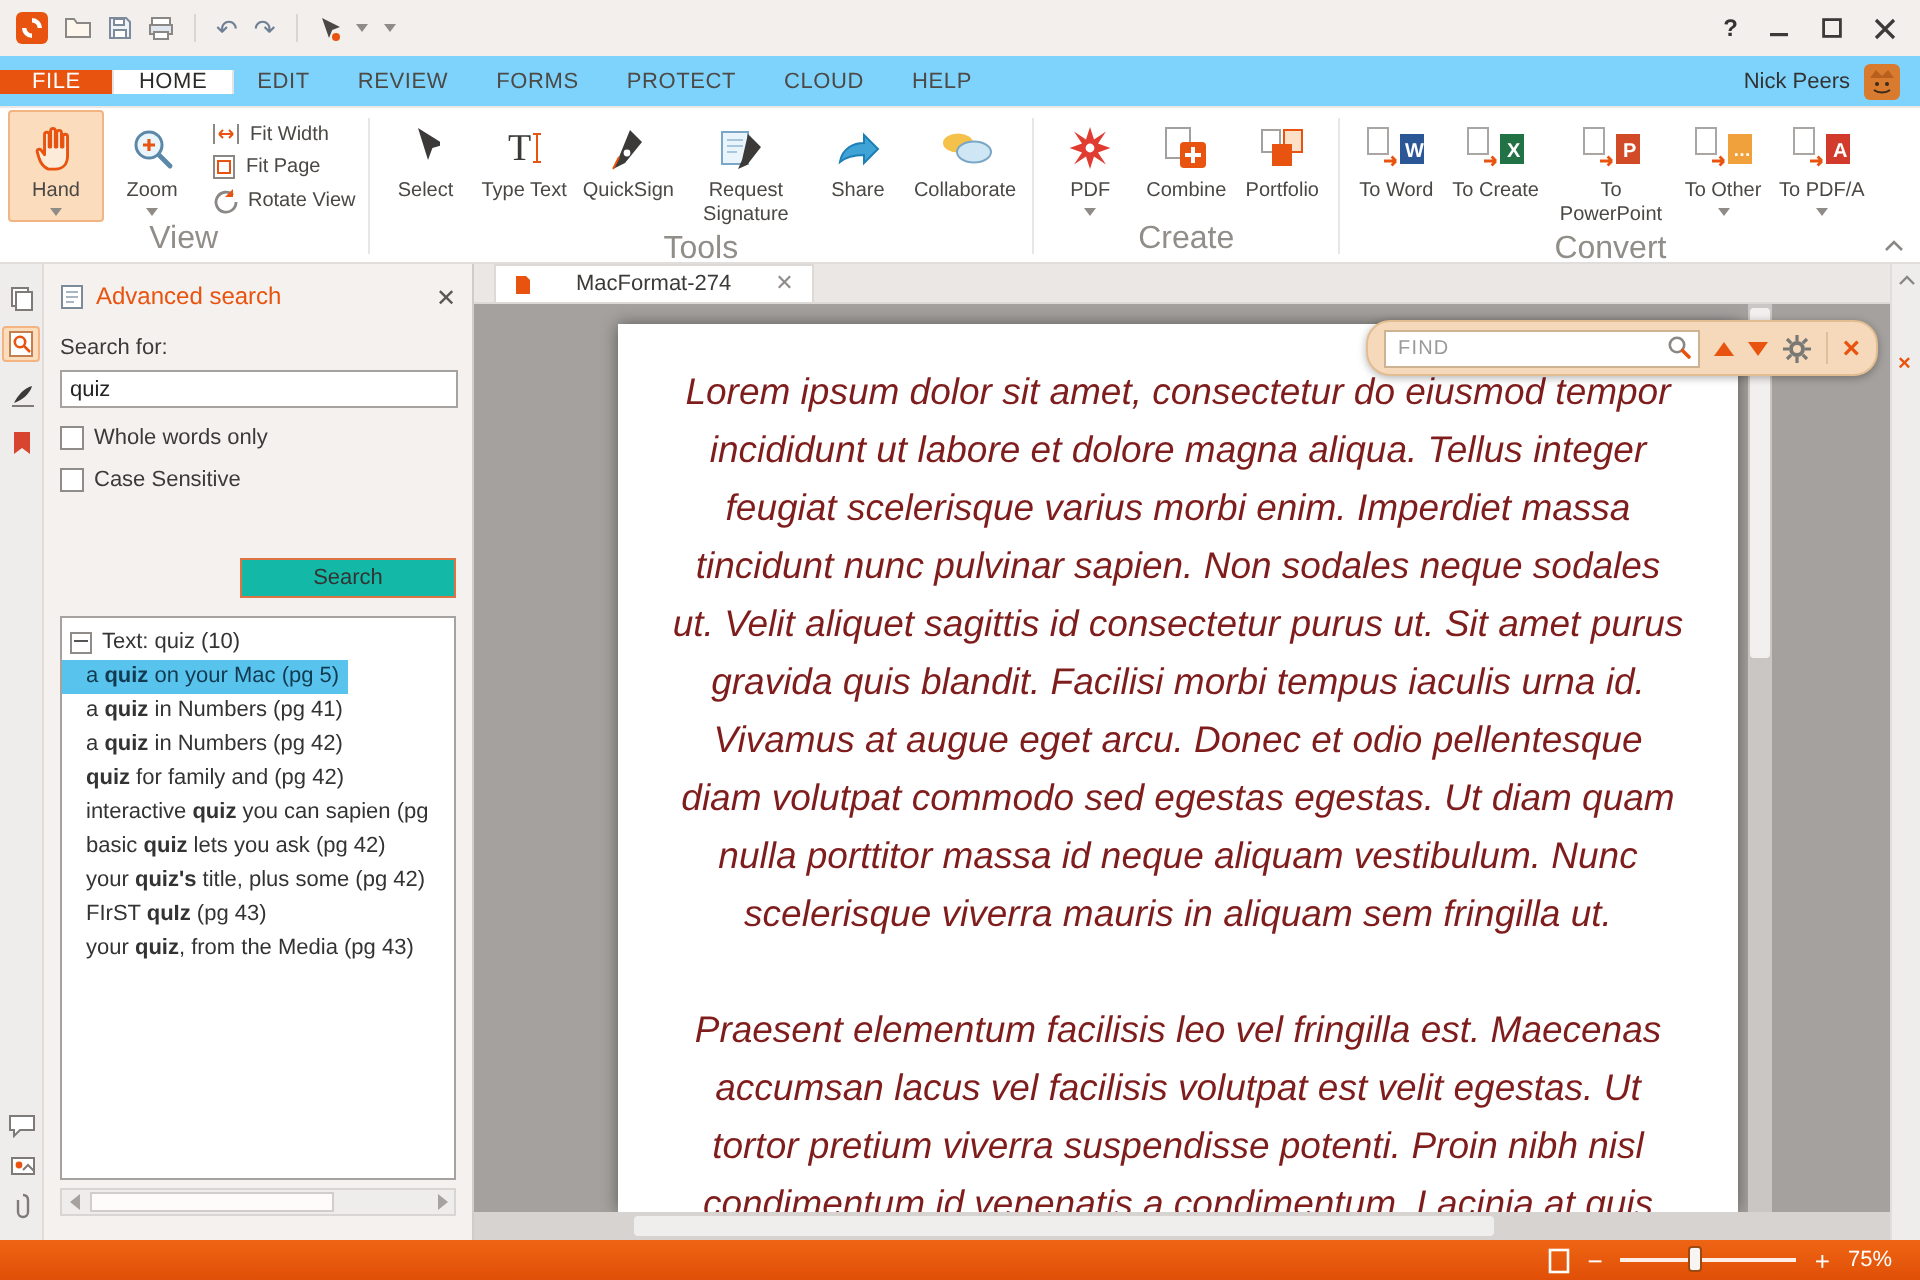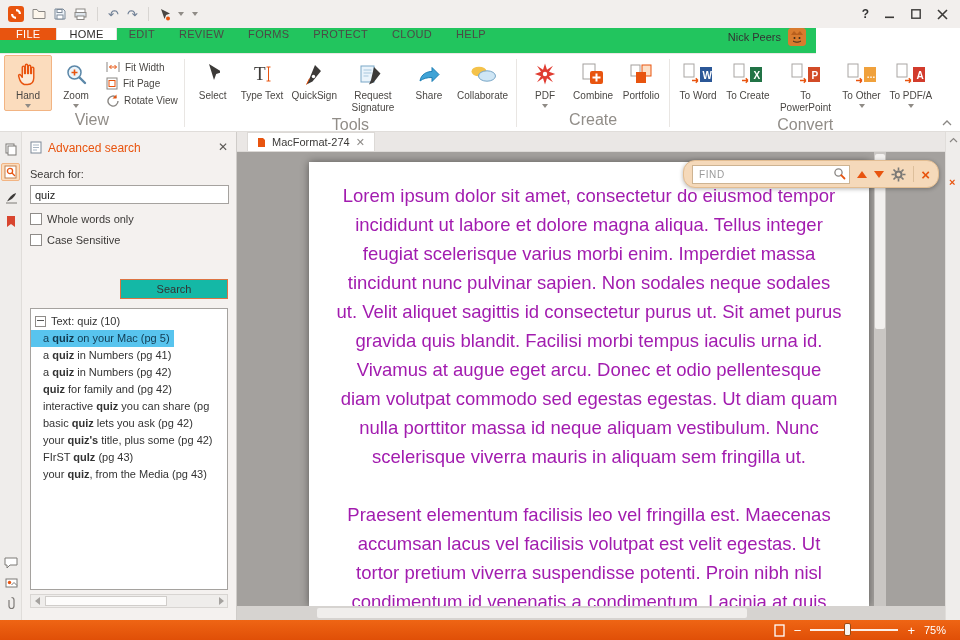--- a/index.html
+++ b/index.html
@@ -13,22 +13,22 @@
   #titlebar{position:absolute;left:0;top:0;width:960px;height:28px;background:#f2efed;
             display:flex;align-items:center;padding:0 8px;box-sizing:border-box}
   .qat{display:flex;align-items:center;gap:8px}
   .qat .sep{width:1px;height:14px;background:#d8d5d2;margin:0 2px}
   .glyphbtn{font-size:13px;color:#6f7f95;line-height:1}
   .titletext{position:absolute;left:50%;transform:translateX(-50%);font-size:12px;color:#3a3a3a;white-space:nowrap}
   .winctls{margin-left:auto;display:flex;align-items:center;gap:16px;padding-right:4px}
   .winctls .help{font-size:12px;color:#333;font-weight:bold}
 
   
-  #tabrow{position:absolute;left:0;top:28px;width:816px;height:26px;background:#22c55e;
-          display:flex;align-items:flex-start;border-bottom:1px solid #ebe8e5;box-sizing:border-box}
+  #tabrow{position:absolute;left:0;top:28px;width:960px;height:26px;background:#7dd3fc;
+          display:flex;align-items:center;border-bottom:1px solid #ebe8e5;box-sizing:border-box}
   .rtab{display:flex;align-items:center;padding:0 12px;font-size:11px;color:#4c4946;letter-spacing:.3px}
   .rtab.file{background:#e8540f;color:#fff;padding:0 16px}
   .rtab.active{background:#fff;border-left:1px solid #e6e3e0;border-right:1px solid #e6e3e0;color:#2d2b29}
   .userarea{margin-left:auto;display:flex;align-items:center;gap:7px;padding-right:10px;font-size:11px;color:#333}
   .avatar{border-radius:3px;overflow:hidden}
 
   
   #ribbon{position:absolute;left:0;top:54px;width:960px;height:78px;background:#fff;
           border-bottom:1px solid #e0ddda;display:flex;box-sizing:border-box}
   .rgroup{display:flex;flex-direction:column;padding:1px 4px 0}
@@ -48,21 +48,21 @@
   
   #main{position:absolute;left:0;top:132px;width:960px;height:488px}
   #leftstrip{position:absolute;left:0;top:0;width:22px;height:100%;background:#efedeb;
              border-right:1px solid #e0ddda;box-sizing:border-box}
   .stripicon{position:absolute;left:3px;width:16px;height:18px;display:flex;align-items:center;justify-content:center}
   .stripicon.active{background:#fbdcbd;border:1px solid #f2b483;border-radius:2px;left:1px;width:19px;box-sizing:border-box}
 
   
   #panel{position:absolute;left:22px;top:0;width:215px;height:100%;background:#f4f1ef;
          border-right:1px solid #cfccc9;box-sizing:border-box}
-  .panelheader{display:flex;align-items:flex-start;gap:6px;padding:9px 8px 0 8px}
+  .panelheader{display:flex;align-items:flex-end;gap:6px;padding:9px 8px 0 8px}
   .paneltitle{color:#e8540f;font-size:12px;flex:1}
   .panelclose{color:#5a5855;font-size:12px;line-height:1}
   .searchlabel{font-size:11px;color:#3c3a38;padding:13px 8px 5px}
   .searchinput{display:block;width:199px;margin:0 8px;height:19px;border:1px solid #a5a29f;background:#fff;
                font-size:11px;color:#222;padding:0 4px;box-sizing:border-box;font-family:"Liberation Sans",sans-serif}
   .chk{display:flex;align-items:center;gap:5px;font-size:11px;color:#3c3a38;padding:0 8px;margin-top:9px}
   .chk .box{width:12px;height:12px;border:1px solid #8f8c89;background:#fff;box-sizing:border-box}
   .searchbtnrow{display:flex;justify-content:flex-end;padding:33px 8px 0}
   .searchbtn{width:108px;height:20px;background:#14b8a6;border:1px solid #dd7443;font-size:11px;color:#333;
              display:flex;align-items:center;justify-content:center;box-sizing:border-box}
@@ -79,26 +79,26 @@
   .tri-left{width:0;height:0;border-top:4px solid transparent;border-bottom:4px solid transparent;border-right:5px solid #a5a29f}
   .tri-right{width:0;height:0;border-top:4px solid transparent;border-bottom:4px solid transparent;border-left:5px solid #a5a29f}
   .htrack{flex:1;height:100%;position:relative}
   .hthumbp{position:absolute;left:2px;width:70%;top:1px;bottom:1px;background:#fdfcfb;border:1px solid #d0cdca}
 
   
   #docarea{position:absolute;left:237px;right:15px;top:0;height:100%}
   #doctabbar{height:20px;background:#eae7e5;border-bottom:1px solid #dcd9d6;display:flex;
              align-items:flex-end;padding-left:10px;box-sizing:border-box}
   .doctab{height:19px;background:#fff;border:1px solid #dcd9d6;border-bottom:none;display:flex;
-          align-items:center;gap:6px;padding:0 9px;font-size:11px;color:#3c3a38;box-sizing:border-box}
+          align-items:center;gap:22px;padding:0 9px;font-size:11px;color:#3c3a38;box-sizing:border-box}
   .doctab .tclose{color:#8f8c89;font-size:11px;line-height:1}
   #canvas{position:absolute;left:0;right:0;top:20px;bottom:14px;background:#a4a19e;overflow:hidden}
   #page{position:absolute;left:72px;width:560px;top:10px;bottom:0;background:#fff;
         box-shadow:0 0 8px rgba(0,0,0,.45);padding:19px 27px;box-sizing:border-box}
-  .docpara{font-size:18.5px;line-height:29px;color:#a21caf;text-align:center}
+  .docpara{font-style:italic;font-size:18.5px;line-height:29px;color:#7f1d1d;text-align:center}
   .docpara + .docpara{margin-top:29px}
   #vscroll{position:absolute;left:637px;width:12px;top:0;bottom:0;background:#c9c6c3}
   #vthumb{position:absolute;left:1px;right:1px;top:2px;height:175px;background:#f2f0ee;border-radius:2px}
   #hscroll{position:absolute;left:0;right:0;bottom:0;height:14px;background:#d6d3d0}
   #hthumb{position:absolute;left:80px;width:430px;top:2px;bottom:2px;background:#f0eeec;border-radius:2px}
 
   
   #findbar{position:absolute;top:8px;right:6px;width:256px;height:28px;background:#f5d9ba;
            border:1px solid #e2bd92;border-radius:12px;display:flex;align-items:center;gap:7px;
            padding:0 8px;box-sizing:border-box;box-shadow:0 1px 4px rgba(0,0,0,.3)}
@@ -517,21 +517,21 @@
     <div class="resultsbox">
       <div class="treeheader">
         <span class="expander"></span>
         <span>Text: quiz (10)</span>
       </div>
       <div>
           <div class="result-item selected"><span>a </span><span style="font-weight: bold;">quiz</span><span> on your Mac (pg 5)</span></div>
           <div class="result-item"><span>a </span><span style="font-weight: bold;">quiz</span><span> in Numbers (pg 41)</span></div>
           <div class="result-item"><span>a </span><span style="font-weight: bold;">quiz</span><span> in Numbers (pg 42)</span></div>
           <div class="result-item"><span style="font-weight: bold;">quiz</span><span> for family and (pg 42)</span></div>
-          <div class="result-item"><span>interactive </span><span style="font-weight: bold;">quiz</span><span> you can share (pg</span></div>
+          <div class="result-item"><span>interactive </span><span style="font-weight: bold;">quiz</span><span> you can sapien (pg</span></div>
           <div class="result-item"><span>basic </span><span style="font-weight: bold;">quiz</span><span> lets you ask (pg 42)</span></div>
           <div class="result-item"><span>your </span><span style="font-weight: bold;">quiz's</span><span> title, plus some (pg 42)</span></div>
           <div class="result-item"><span>FIrST </span><span style="font-weight: bold;">quIz</span><span> (pg 43)</span></div>
           <div class="result-item"><span>your </span><span style="font-weight: bold;">quiz</span><span>, from the Media (pg 43)</span></div>
         </div>
     </div>
     <div class="panelhscroll">
       <span class="harrow">
           <span class="tri-left"></span>
         </span>

